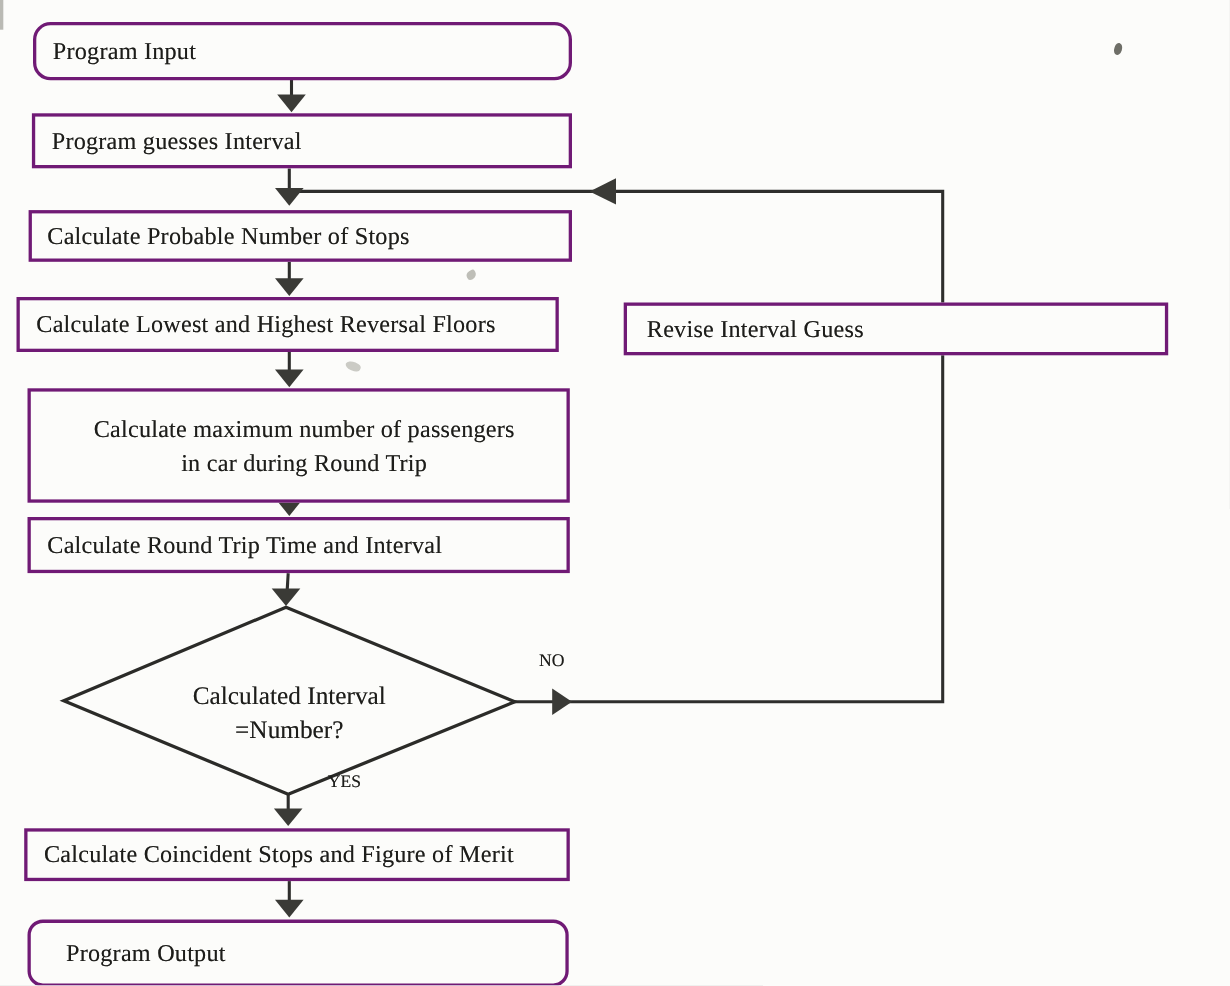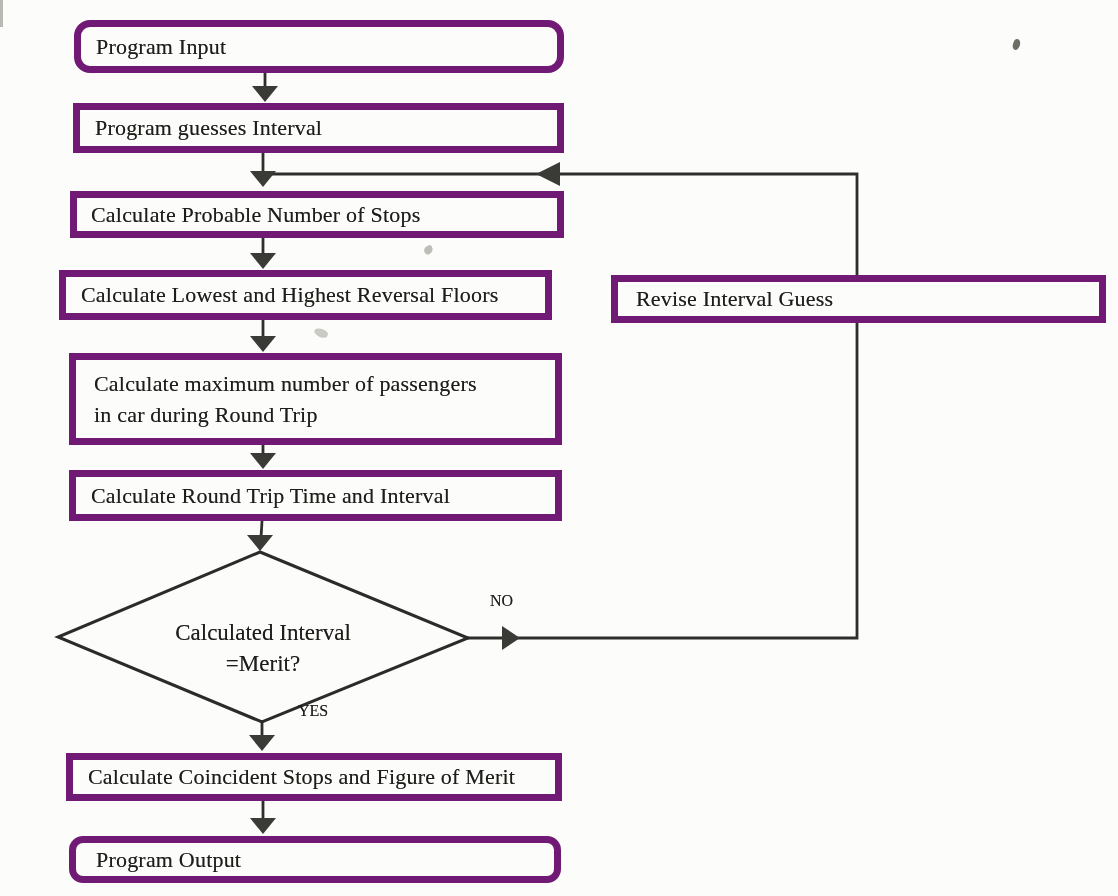--- a/index.html
+++ b/index.html
@@ -8,36 +8,35 @@
     background:#fcfcfa;
     font-family:"Liberation Serif", serif;
     color:#1d1d1a;
   }
   .wires{position:absolute;left:0;top:0;z-index:1;}
   .wire{stroke:#2e2e2c;stroke-width:2.8;fill:none;}
   .ah{fill:#3a3a36;stroke:none;}
   .diamond{fill:#fcfcfa;stroke:#2b2b28;stroke-width:3;}
   .box{
     position:absolute;z-index:2;box-sizing:border-box;
-    background:#fcfcfa;border:7px solid #701a75;
+    background:#fcfcfa;border:3px solid #701a75;
     display:flex;align-items:center;
     font-size:22px;letter-spacing:.2px;
     padding-left:15px;padding-right:8px;
     text-shadow:0 0 .5px rgba(30,30,25,.55);
-    margin-left:44px;
   }
   .term{border-radius:16px;}
   .node-a{left:30px;top:20px;width:490px;height:53px;}
   .node-b{left:29px;top:103px;width:491px;height:50px;}
   .node-c{left:26px;top:191px;width:494px;height:47px;padding-left:14px;}
   .node-d{left:15px;top:270px;width:493px;height:50px;}
-  .node-e{left:25px;top:353px;width:493px;height:92px;flex-direction:column;align-items:flex-start;justify-content:center;line-height:31px;padding-left:18px;}
+  .node-e{left:25px;top:353px;width:493px;height:104px;flex-direction:column;align-items:center;justify-content:center;line-height:31px;padding-left:18px;}
   .node-f{left:25px;top:470px;width:493px;height:51px;}
   .node-h{left:22px;top:753px;width:496px;height:48px;}
-  .node-i{left:25px;top:836px;width:492px;height:47px;border-radius:14px;padding-left:20px;}
+  .node-i{left:25px;top:836px;width:492px;height:61px;border-radius:14px;padding-left:32px;}
   .node-r{left:567px;top:275px;width:495px;height:48px;padding-left:18px;}
   .diamond-text{
     position:absolute;z-index:3;left:93px;top:617px;width:340px;
     text-align:center;font-size:23px;line-height:31px;
     text-shadow:0 0 .5px rgba(30,30,25,.55);
   }
   .edge-label{
     position:absolute;z-index:3;font-size:16px;
     text-shadow:0 0 .5px rgba(30,30,25,.55);
   }
@@ -101,21 +100,21 @@
     <div>Calculate maximum number of passengers</div>
     <div>in car during Round Trip</div>
   </div>
 
   <div class="box node-f">
     <span>Calculate Round Trip Time and Interval</span>
   </div>
 
   <div class="diamond-text">
     <div>Calculated Interval</div>
-    <div>=Merit?</div>
+    <div>=Number?</div>
   </div>
 
   <div class="box node-r">
     <span>Revise Interval Guess</span>
   </div>
 
   <div class="box node-h">
     <span>Calculate Coincident Stops and Figure of Merit</span>
   </div>
 

